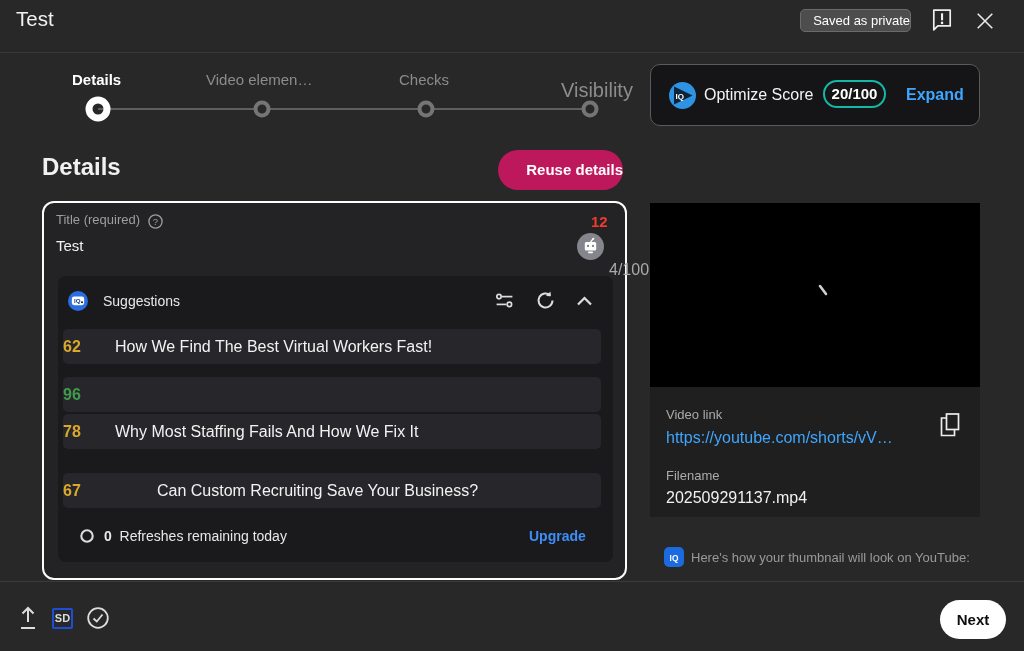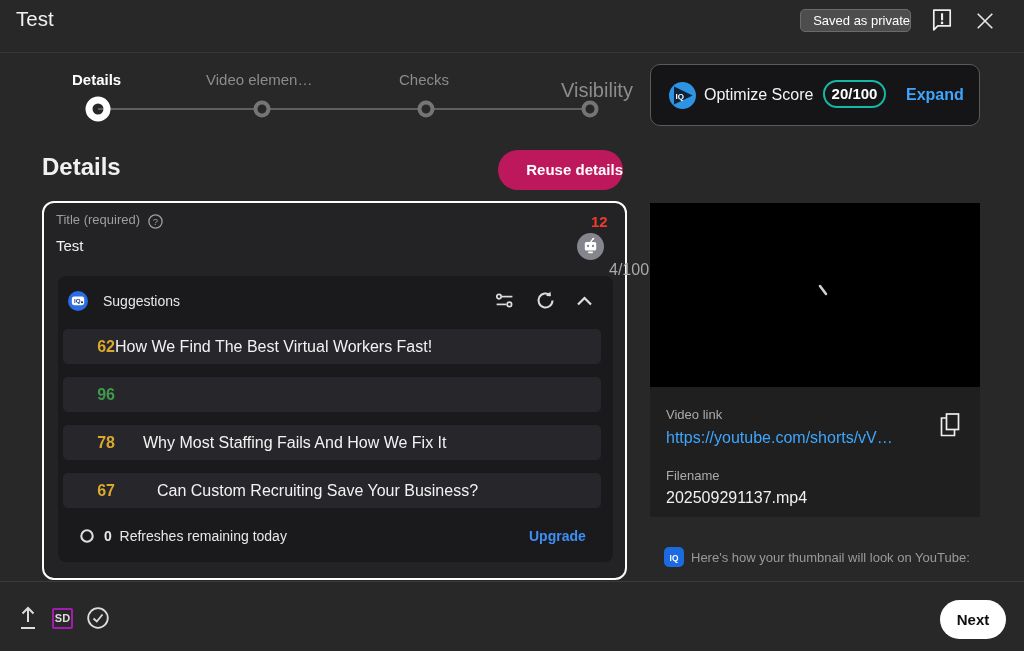--- a/index.html
+++ b/index.html
@@ -95,31 +95,31 @@
     <path d="M2 9.5 L8.5 3 L15 9.5" fill="none" stroke="#ddd" stroke-width="2.2"></path>
   </svg>
 
   <div class="abs sugrow" style="left:63px;top:329px;">
       <span class="score" style="color:#d9a82d;">62</span>
       <span class="sugtext">How We Find The Best Virtual Workers Fast!</span>
     </div>
   <div class="abs sugrow" style="left:63px;top:377px;">
       <span class="score" style="color:#3f9b4b;">96</span>
     </div>
-  <div class="abs sugrow" style="left:63px;top:425px;gap:28px;">
+  <div class="abs sugrow" style="left:63px;top:414px;">
       <span class="score" style="color:#d9a82d;">78</span>
       <span class="sugtext">Why Most Staffing Fails And How We Fix It</span>
     </div>
   <div class="abs sugrow" style="left:63px;top:473px;gap:42px;">
       <span class="score" style="color:#d9a82d;">67</span>
       <span class="sugtext">Can Custom Recruiting Save Your Business?</span>
     </div>
   <style>
     .sugrow { width:538px; height:35px; background:#27272b; border-radius:5px; display:flex; align-items:center; }
-    .score { width:52px; text-align:right; font-size:16px; font-weight:700; }
+    .score { width:52px; text-align:left; font-size:16px; font-weight:700; }
     .sugtext { font-size:16px; color:#f2f2f2; }
   </style>
 
   <svg class="abs" style="left:80px;top:529px;" width="14" height="14" viewBox="0 0 14 14">
     <circle cx="7" cy="7" r="5.7" fill="none" stroke="#ddd" stroke-width="2.1"></circle>
   </svg>
   <div class="abs" style="left:104px;top:528px;font-size:14px;color:#e8e8e8;"><b>0</b>&nbsp; Refreshes remaining today</div>
   <div class="abs" style="left:529px;top:528px;font-size:14px;font-weight:700;color:#3e8ef7;">Upgrade</div>
 
   <div class="abs" style="left:650px;top:203px;width:330px;height:184px;background:#000;"></div>
@@ -143,21 +143,21 @@
   <div class="abs" style="left:691px;top:550px;font-size:13px;color:#9a9a9a;">Here's how your thumbnail will look on YouTube:</div>
 
   <div class="abs" style="left:0;top:581px;width:1024px;height:1px;background:#3a3a3a;"></div>
 
   <svg class="abs" style="left:19px;top:605px;" width="18" height="26" viewBox="0 0 18 26">
     <path d="M9 3 L9 17" stroke="#ddd" stroke-width="2"></path>
     <path d="M3.5 8.5 L9 3 L14.5 8.5" fill="none" stroke="#ddd" stroke-width="2"></path>
     <line x1="2" y1="23" x2="16" y2="23" stroke="#ddd" stroke-width="2"></line>
   </svg>
 
-  <div class="abs" style="left:52px;top:608px;width:21px;height:21px;border:2px solid #a21caf;border-radius:2px;color:#ddd;font-size:11px;font-weight:700;text-align:center;line-height:17px;">SD</div>
+  <div class="abs" style="left:52px;top:608px;width:21px;height:21px;border:2px solid #1d4ed8;border-radius:2px;color:#ddd;font-size:11px;font-weight:700;text-align:center;line-height:17px;">SD</div>
 
   <svg class="abs" style="left:87px;top:607px;" width="22" height="22" viewBox="0 0 22 22">
     <circle cx="11" cy="11" r="9.8" fill="none" stroke="#ddd" stroke-width="1.8"></circle>
     <path d="M6.5 11.5 L9.8 14.5 L15.5 7.5" fill="none" stroke="#ddd" stroke-width="1.8"></path>
   </svg>
   <div class="abs" style="left:940px;top:600px;width:66px;height:39px;background:#fff;border-radius:20px;color:#0d0d0d;font-size:15px;font-weight:700;text-align:center;line-height:39px;">Next</div>
 
 </div>
 
 </body></html>

